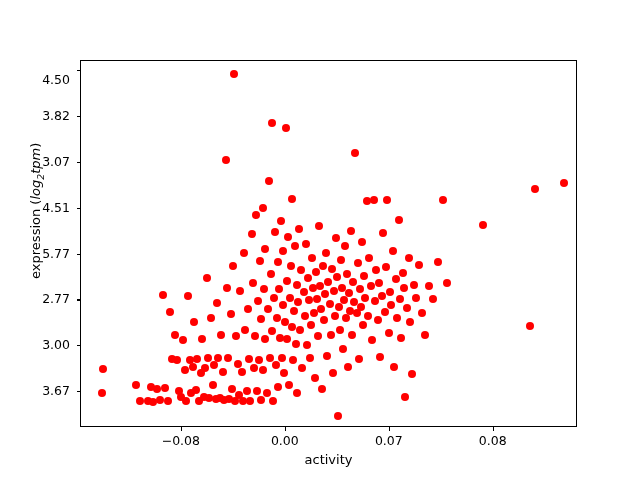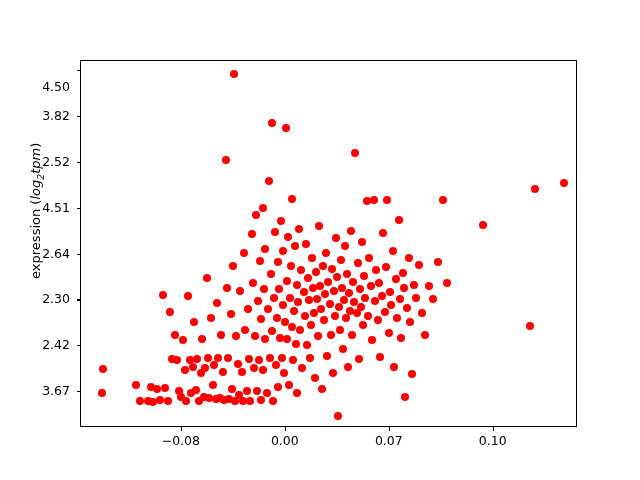--- a/index.html
+++ b/index.html
@@ -363,35 +363,36 @@
     </div>
 
   <div id="ticks-layer">
       <div class="xtick" style="left: 180.856px;"></div>
       <div class="xticklabel" style="left: 180.856px;">−0.08</div>
       <div class="xtick" style="left: 284.831px;"></div>
       <div class="xticklabel" style="left: 284.831px;">0.00</div>
       <div class="xtick" style="left: 388.805px;"></div>
       <div class="xticklabel" style="left: 388.805px;">0.07</div>
       <div class="xtick" style="left: 492.78px;"></div>
-      <div class="xticklabel" style="left: 492.78px;">0.10</div>
+      <div class="xticklabel" style="left: 492.78px;">0.08</div>
       <div class="ytick" style="top: 391.217px;"></div>
       <div class="yticklabel" style="top: 391.217px;">3.67</div>
       <div class="ytick" style="top: 345.342px;"></div>
-      <div class="yticklabel" style="top: 345.342px;">2.42</div>
+      <div class="yticklabel" style="top: 345.342px;">3.00</div>
       <div class="ytick" style="top: 299.467px;"></div>
-      <div class="yticklabel" style="top: 299.467px;">2.30</div>
+      <div class="yticklabel" style="top: 299.467px;">2.77</div>
       <div class="ytick" style="top: 253.593px;"></div>
-      <div class="yticklabel" style="top: 253.593px;">2.64</div>
+      <div class="yticklabel" style="top: 253.593px;">5.77</div>
       <div class="ytick" style="top: 207.718px;"></div>
       <div class="yticklabel" style="top: 207.718px;">4.51</div>
       <div class="ytick" style="top: 161.842px;"></div>
-      <div class="yticklabel" style="top: 161.842px;">2.52</div>
+      <div class="yticklabel" style="top: 161.842px;">3.07</div>
       <div class="ytick" style="top: 115.967px;"></div>
       <div class="yticklabel" style="top: 115.967px;">3.82</div>
       <div class="ytick" style="top: 70.0925px;"></div>
-      <div class="yticklabel" style="top: 87px;">4.50</div>
+      <div class="yticklabel" style="top: 80px;">4.50</div>
     </div>
 
+  <div id="xlabel">activity</div>
 
   <div id="ylabel"><span>expression (</span><span class="ital">log</span><sub class="ital">2</sub><span class="ital">tpm</span><span>)</span></div>
 
 </div>
 
 </body></html>

